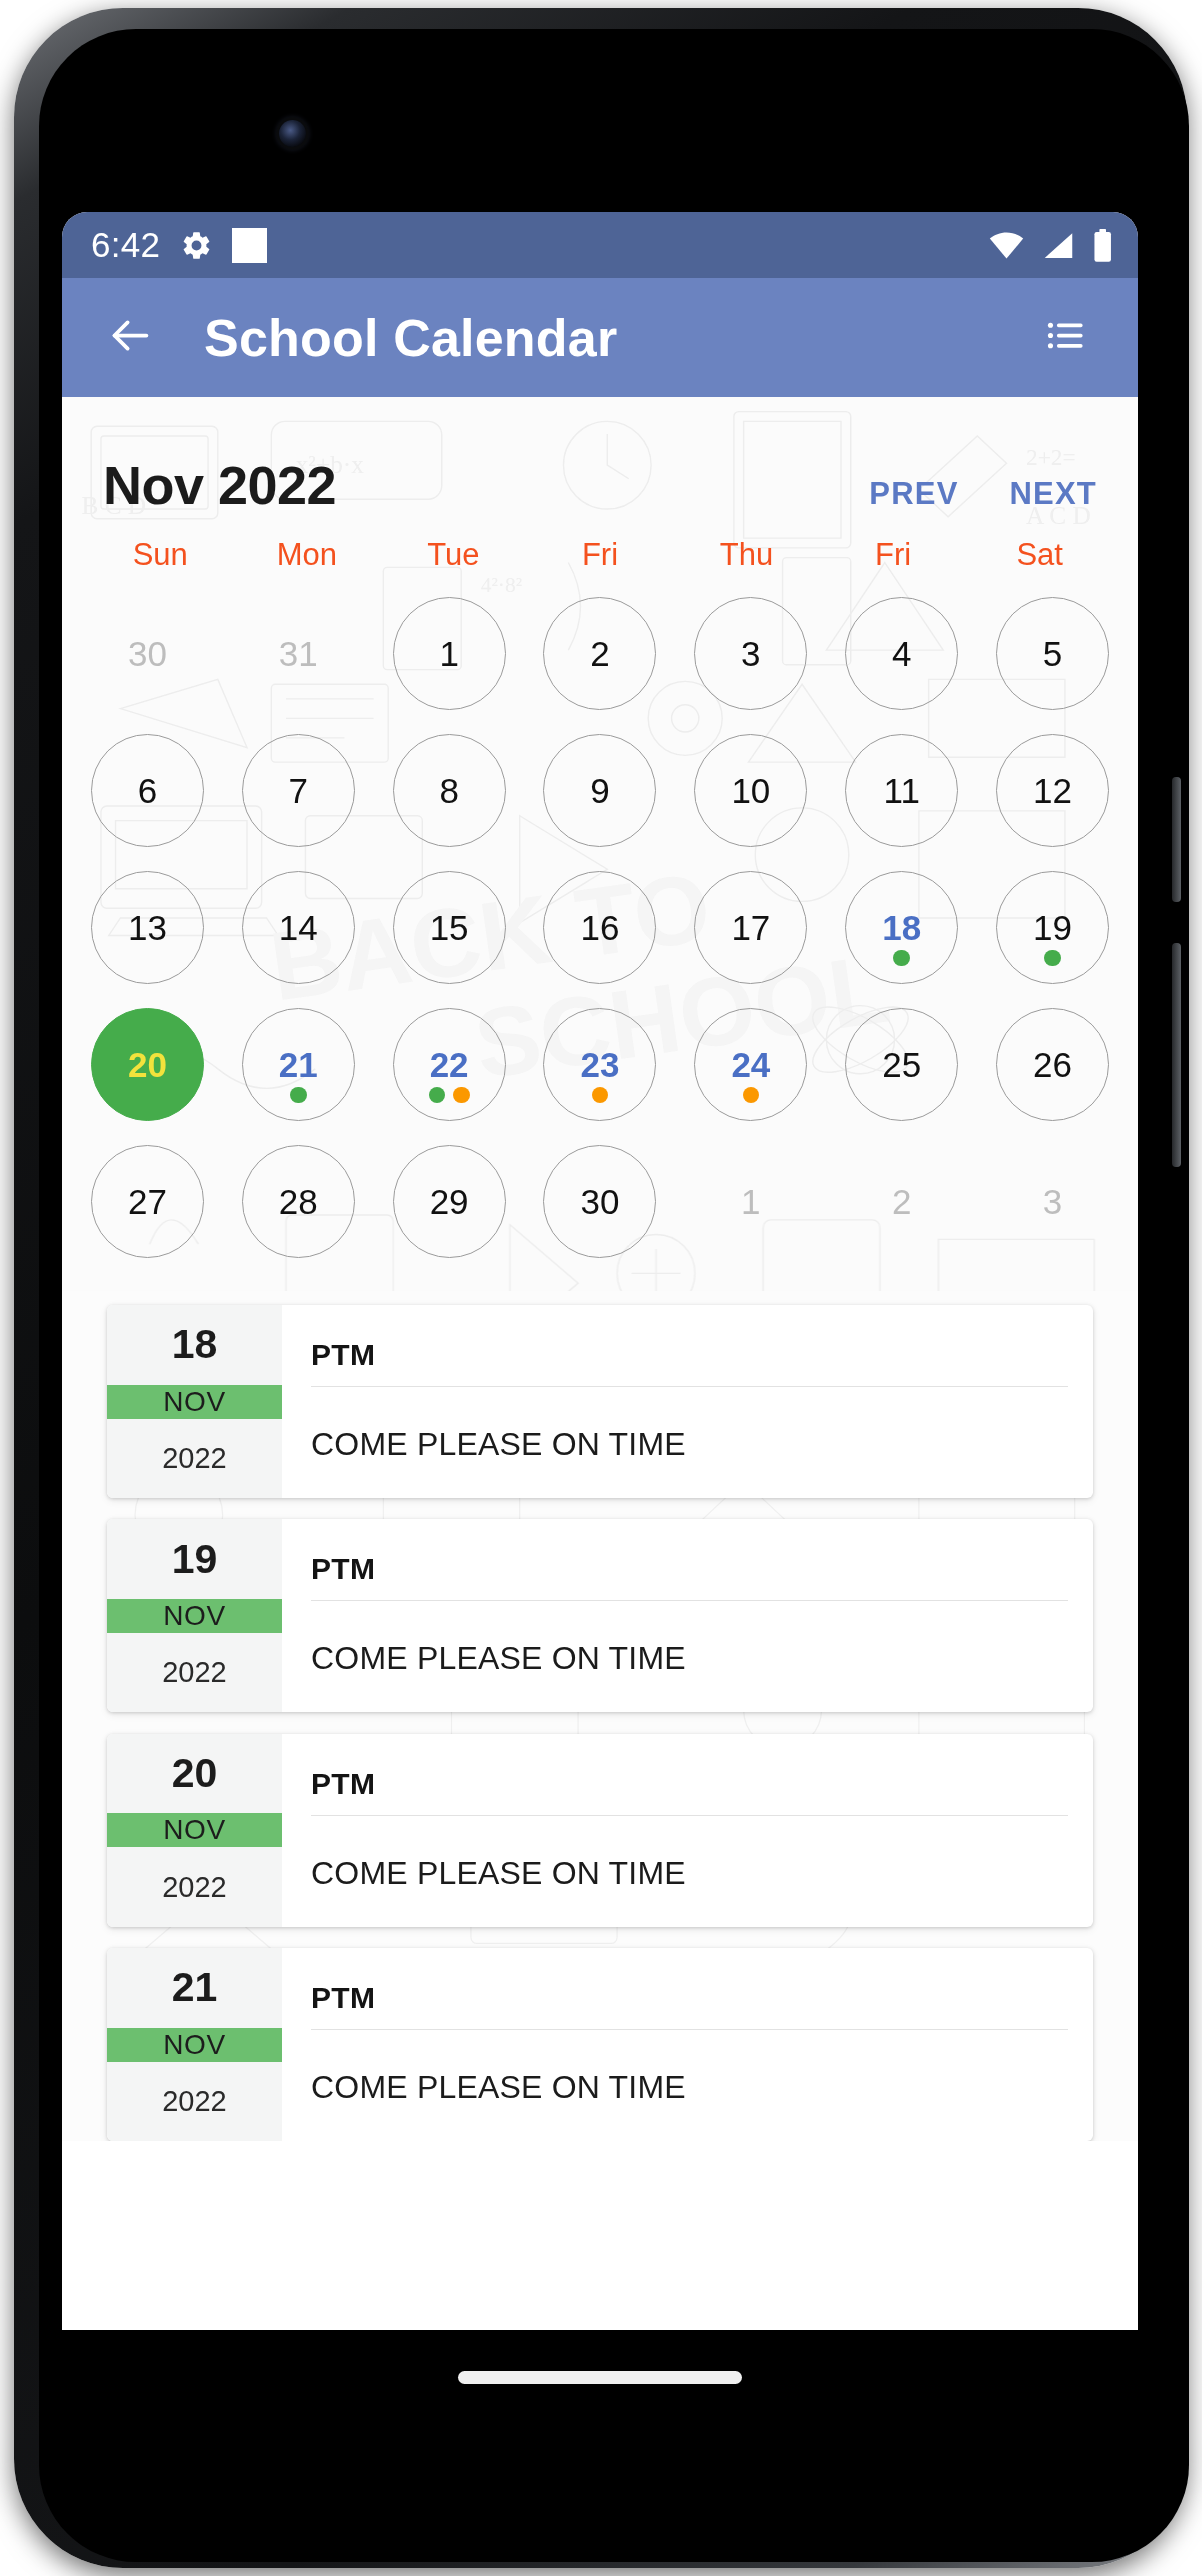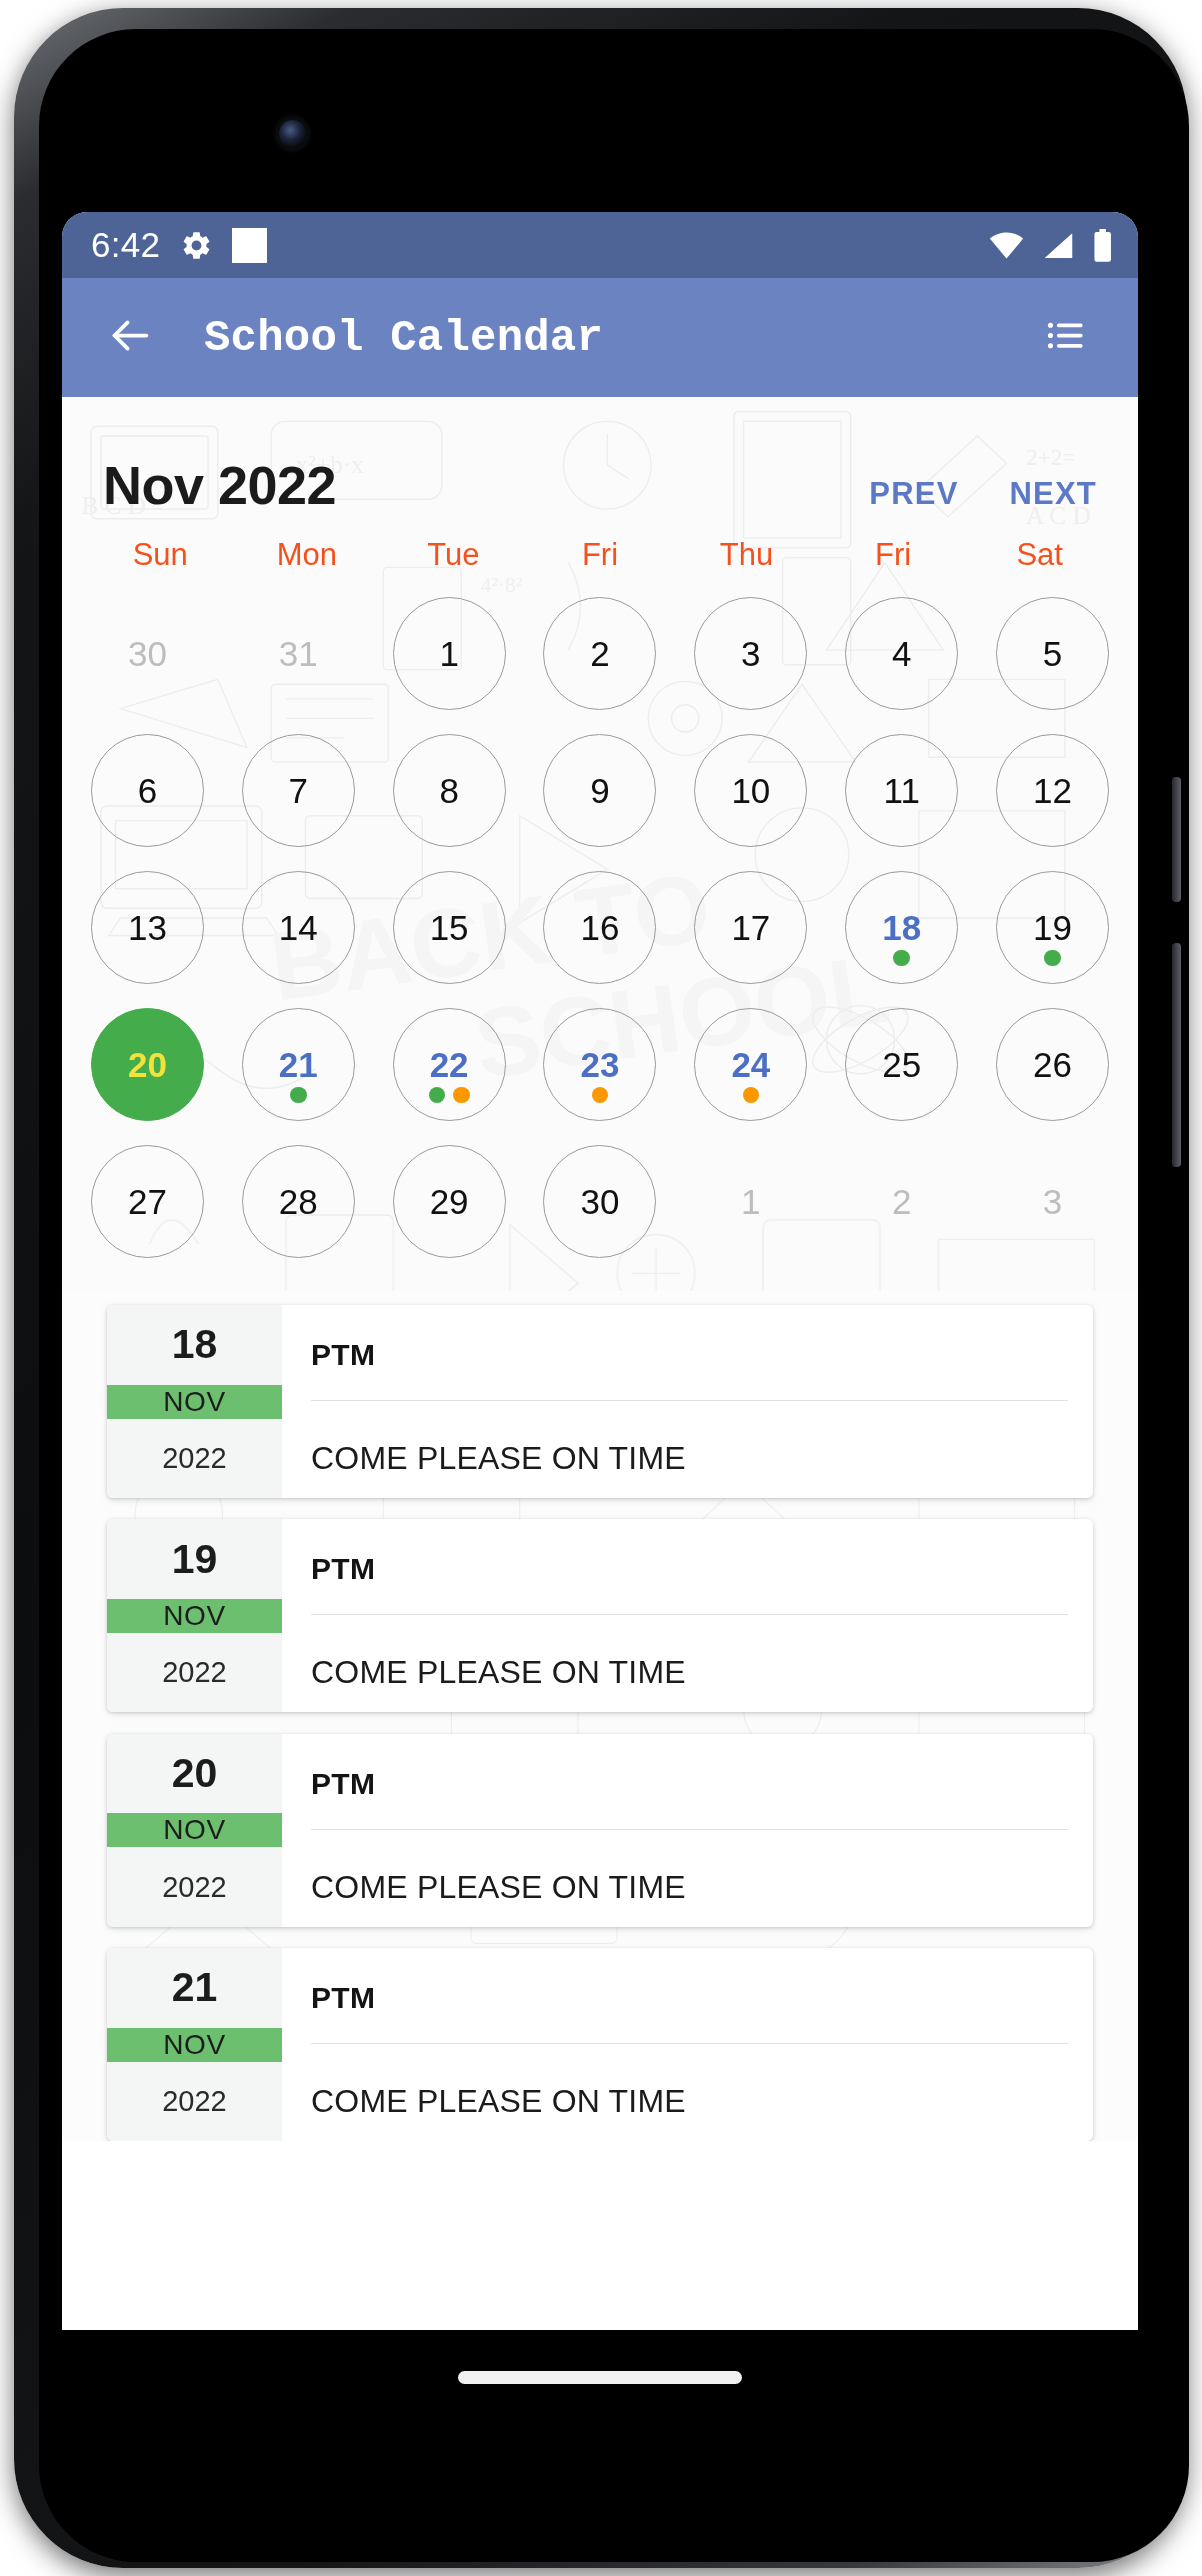--- a/index.html
+++ b/index.html
@@ -98,26 +98,25 @@
     align-items: center;
     padding: 0 39px 0 29px;
     color: #ffffff;
   }
   #back-button {
     width: 76px; height: 76px;
     display: flex; align-items: center; justify-content: center;
     border-radius: 50%; cursor: pointer;
   }
   #app-title {
-    font-size: 44px;
+    font-size: 52px;
     font-weight: 700;
     margin-left: 37px;
     letter-spacing: 0.2px;
     white-space: nowrap;
-    font-family: Liberation Mono, monospace;
   }
   #menu-button {
     margin-left: auto;
     width: 68px; height: 68px;
     display: flex; align-items: center; justify-content: center;
     cursor: pointer;
   }
 
   
   #calendar-panel {
@@ -274,21 +273,21 @@
   .event-body {
     flex: 1;
     padding: 0 25px 0 29px;
     display: flex;
     flex-direction: column;
   }
   .ev-title {
     font-size: 30px;
     font-weight: 700;
     color: #141414;
-    padding: 33px 0 28px 0;
+    padding: 33px 0 14px 0;
     border-bottom: 1px solid #e2e2e2;
     letter-spacing: 0.3px;
   }
   .ev-desc {
     font-size: 32px;
     color: #1b1b1b;
     padding-top: 39px;
     letter-spacing: 0.2px;
   }
   .event-card.partial { margin-bottom: 0; }

